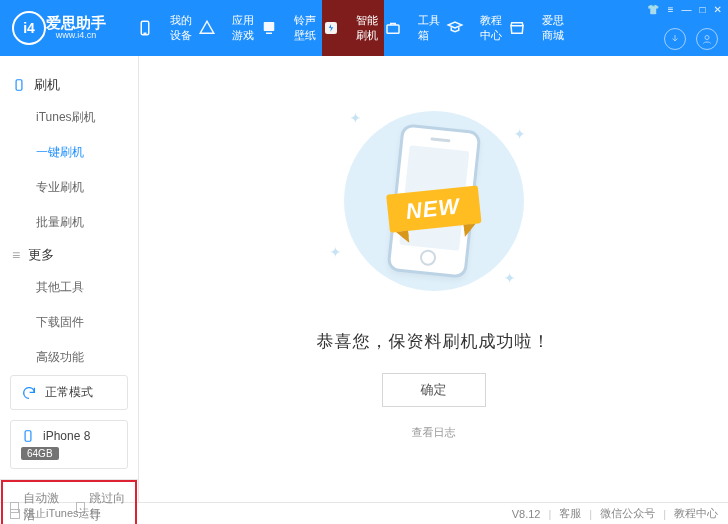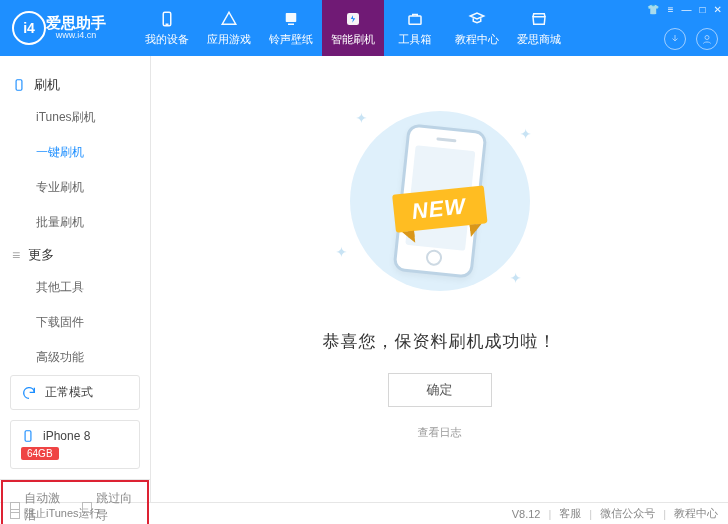--- a/index.html
+++ b/index.html
@@ -6,41 +6,41 @@
 body { font-family: "Microsoft YaHei", Arial, sans-serif; font-size: 12px; color: #333; background: #fff; width: 728px; height: 524px; overflow: hidden; position: relative; }
 
 
 .header { height: 56px; background: #1e8fff; display: flex; align-items: center; padding: 0 8px 0 12px; position: relative; }
 .logo { display: flex; align-items: center; gap: 0; margin-right: 14px; width: 110px; }
 .logo-circle { width: 34px; height: 34px; border: 2px solid #fff; border-radius: 50%; display: flex; align-items: center; justify-content: center; color: #fff; font-weight: bold; font-size: 14px; }
 .logo-text { color: #fff; line-height: 1.1; }
 .logo-text .t1 { font-size: 15px; font-weight: bold; }
 .logo-text .t2 { font-size: 9px; opacity: .9; text-align: center; }
 .nav { display: flex; height: 100%; }
-.nav-item { width: 62px; display: flex; flex-direction: column; align-items: center; justify-content: center; gap: 3px; color: #fff; font-size: 11px; cursor: pointer; position: relative; }
-.nav-item.active { background: #701a75; }
+.nav-item { width: 62px; display: flex; align-items: center; justify-content: center; gap: 16px; color: #fff; font-size: 11px; cursor: pointer; position: relative; }
+.nav-item.active { background: #7f1d1d; }
 .nav-item .icon { width: 20px; height: 20px; display: flex; align-items: center; justify-content: center; opacity: .95; }
 .window-controls { position: absolute; top: 4px; right: 6px; display: flex; gap: 8px; color: #fff; font-size: 10px; }
 .window-controls span { cursor: pointer; opacity: .9; }
 .header-right { position: absolute; right: 10px; bottom: 6px; display: flex; gap: 10px; color: #fff; }
 .circ-btn { width: 22px; height: 22px; border: 1.5px solid #b0d6ff; border-radius: 50%; display: flex; align-items: center; justify-content: center; cursor: pointer; opacity: .9; }
 
 
 .body { display: flex; height: calc(100% - 56px - 22px); }
-.sidebar { width: 151px; border-right: 1px solid #e6e6e6; display: flex; flex-direction: column; padding-top: 14px; }
+.sidebar { width: 139px; border-right: 1px solid #e6e6e6; display: flex; flex-direction: column; padding-top: 14px; }
 .side-group-title { display: flex; align-items: center; gap: 8px; padding: 6px 12px; color: #333; font-size: 13px; }
 .side-items { padding-left: 36px; }
 .side-item { padding: 9px 0; color: #666; font-size: 12px; cursor: pointer; }
 .side-item.active { color: #1e8fff; }
 .side-flex { flex: 1; }
 .mode-box, .device-box { margin: 0 10px 10px; border: 1px solid #e4e4e4; border-radius: 3px; padding: 8px 10px; display: flex; align-items: center; gap: 8px; font-size: 12px; color: #444; }
 .refresh-icon { width: 16px; height: 16px; color: #1e8fff; }
 .device-box { flex-direction: column; align-items: flex-start; gap: 4px; }
 .device-row { display: flex; align-items: flex-start; gap: 8px; }
-.badge { background: #ef4444; color: #fff; font-size: 10px; padding: 1px 6px; border-radius: 2px; }
+.badge { background: #737373; color: #fff; font-size: 10px; padding: 1px 6px; border-radius: 2px; }
 .checkbox-row { border-top: 1px solid #e6e6e6; padding: 10px 10px; display: flex; gap: 14px; color: #888; font-size: 12px; }
 .checkbox-row.highlighted { outline: 2px solid #d23; outline-offset: -3px; }
 .chk { display: flex; align-items: center; gap: 4px; cursor: pointer; }
 .chk .box { width: 11px; height: 11px; border: 1px solid #bbb; }
 
 
 .main { flex: 1; display: flex; flex-direction: column; align-items: center; justify-content: flex-start; padding-top: 50px; }
 .illus { width: 220px; height: 190px; position: relative; }
 .circle-bg { position: absolute; left: 50%; top: 50%; transform: translate(-50%,-50%); width: 180px; height: 180px; background: #dff0fb; border-radius: 50%; }
 .spark { position: absolute; color: #c8e3f4; font-size: 14px; }

